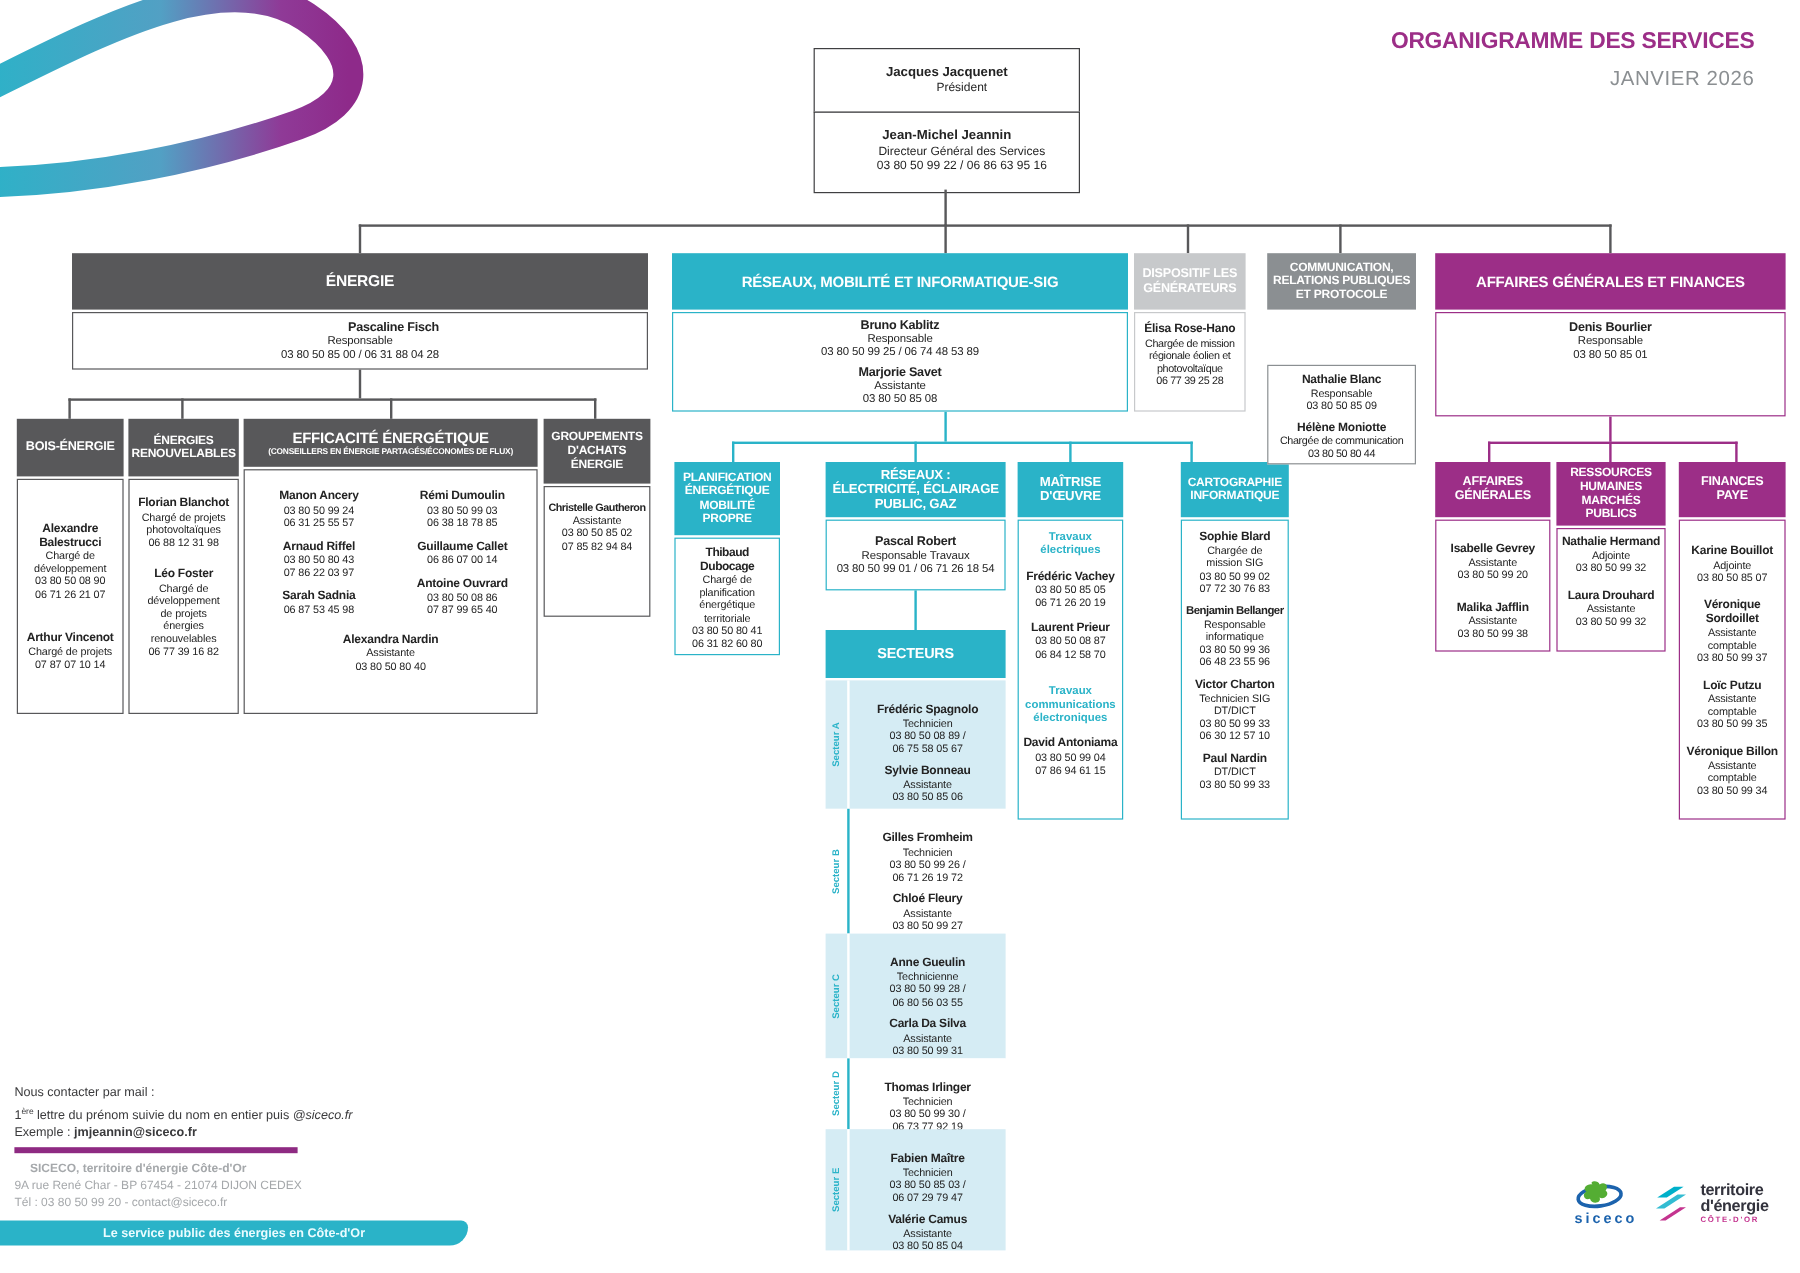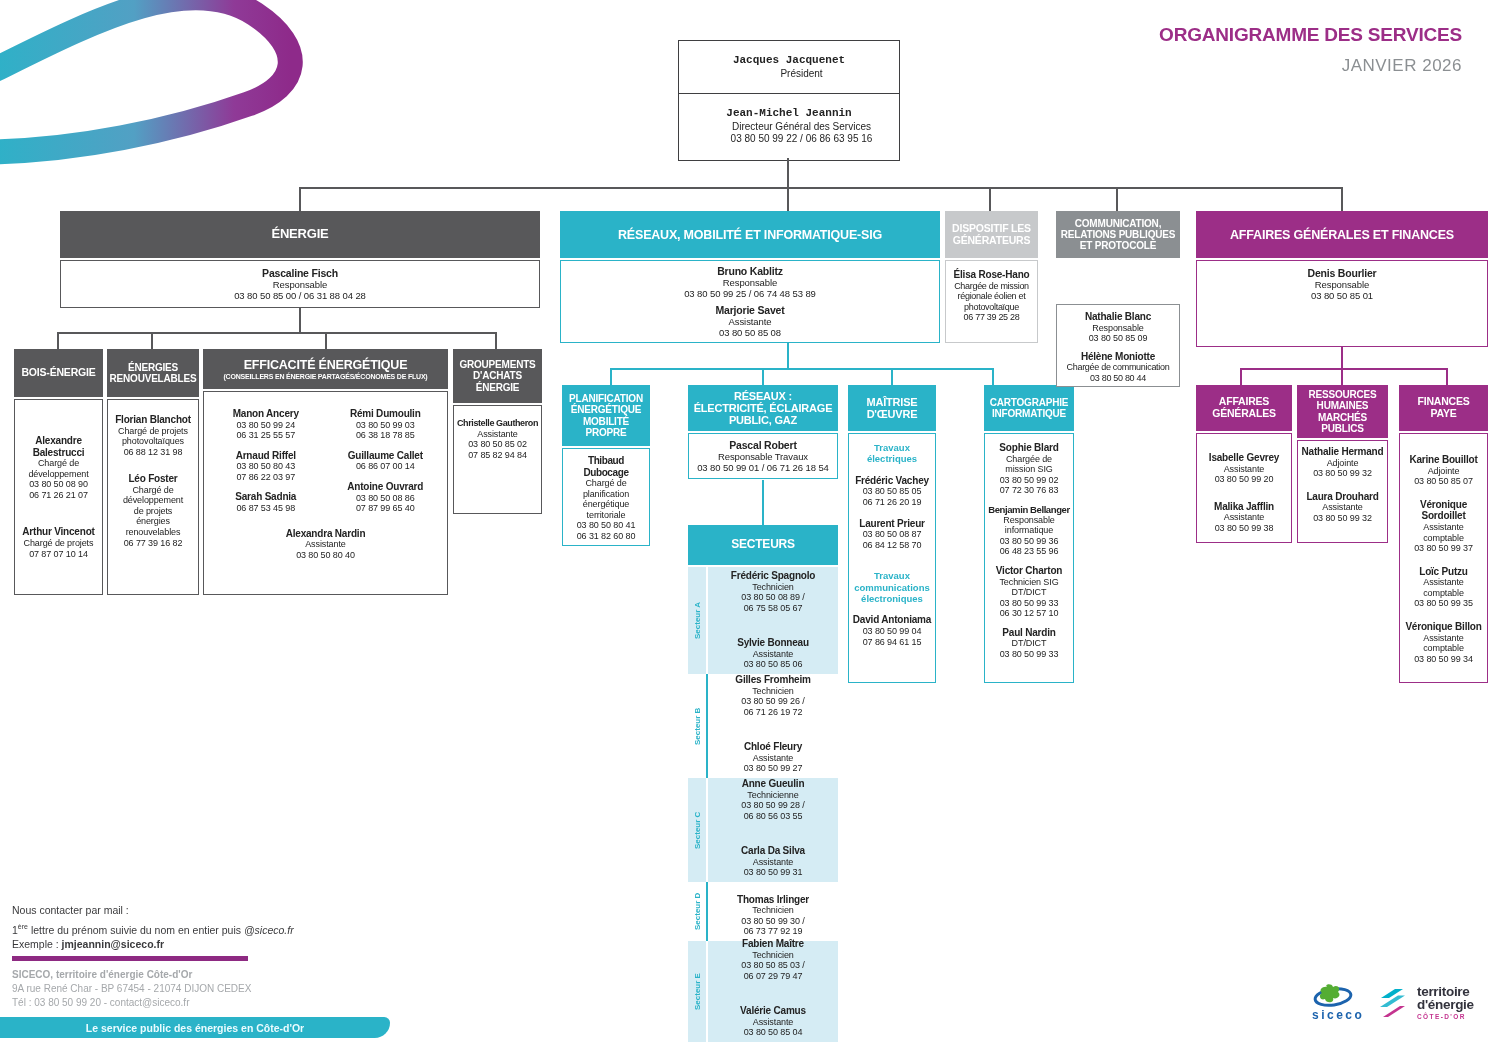--- a/index.html
+++ b/index.html
@@ -25,43 +25,43 @@
   .ln{position:absolute;background:#58585a;}
   .ln-teal{background:#2ab3c8;} .ln-purple{background:#9c2e87;}
   
   .page-title{position:absolute;right:38px;top:24px;font-size:19px;font-weight:bold;color:#9c2e87;letter-spacing:-0.2px;}
   .page-subtitle{position:absolute;right:38px;top:56px;font-size:17px;color:#8b8f92;letter-spacing:0.5px;}
   
   .dir-box{position:absolute;left:678px;top:40px;width:222px;}
   .dir-cell{border:1.5px solid #3f3f41;background:#fff;display:flex;flex-direction:column;
             align-items:center;justify-content:center;text-align:center;line-height:1.25;}
   .dir-cell.c2{margin-top:-1.5px;}
-  .dname{font-weight:bold;font-size:11px;font-family:Liberation Mono, monospace;}
+  .dname{font-weight:bold;font-size:11px;}
   .ddet{font-size:10px;white-space:pre-line;margin-left:25px;}
   
   .two-col{display:flex;width:100%;}
   .two-col > div{flex:1;display:flex;flex-direction:column;gap:9px;}
   
   .grp-label{color:#2ab3c8;font-weight:bold;font-size:9.5px;text-align:center;white-space:pre-line;line-height:1.2;}
   
   .sect-rows{display:flex;flex-direction:column;}
   .srow{display:flex;background:#fff;}
   .srow.shaded{background:#d5ecf4;}
   .slabel{width:18px;display:flex;align-items:center;justify-content:center;
           writing-mode:vertical-rl;transform:rotate(180deg);
           font-size:8px;font-weight:bold;color:#2ab3c8;}
-  .scontent{flex:1;display:flex;flex-direction:column;align-items:center;justify-content:flex-end;
-            gap:24px;border-left:2px solid #2ab3c8;padding:4px 0;}
+  .scontent{flex:1;display:flex;flex-direction:column;align-items:center;justify-content:flex-start;
+            gap:8px;border-left:2px solid #2ab3c8;padding:19px 0;}
   .srow.shaded .scontent{border-left-color:#ffffff;}
   
   .f-contact{position:absolute;left:12px;top:903px;font-size:10.5px;color:#3a3a3c;line-height:1.35;}
   .f-contact sup{font-size:7px;}
   .f-bar{position:absolute;left:12px;top:956px;width:236px;height:5px;background:#8e2a82;}
   .f-org{position:absolute;left:12px;top:968px;font-size:10px;color:#a5a8ab;line-height:1.4;}
-  .f-org .b{font-weight:bold;}
+  .f-org .b{font-weight:bold;margin-left:13px;}
   .f-banner{position:absolute;left:0;top:1017px;width:390px;height:21px;background:#2ab3c8;
             border-radius:0 6px 16px 0;display:flex;align-items:center;justify-content:center;
             color:#eafcff;font-size:10.5px;font-weight:bold;}
   
   .logo-wrap{position:absolute;display:flex;align-items:center;gap:12px;}
   .te-text{line-height:0.95;}
   .te-main{font-size:13.5px;color:#33333d;font-weight:bold;letter-spacing:-0.3px;}
   .te-sub{font-size:6.5px;color:#c4348f;font-weight:bold;letter-spacing:1.4px;margin-top:2px;}
   .italic{font-style:italic;}
   .bold{font-weight:bold;}
@@ -124,21 +124,21 @@
   <div class="ln ln-purple" style="left:1341px;top:347px;width:2px;height:21px;"></div>
   <div class="ln ln-purple" style="left:1240px;top:368px;width:208px;height:2px;"></div>
   <div class="ln ln-purple" style="left:1240px;top:368px;width:2px;height:17px;"></div>
   <div class="ln ln-purple" style="left:1341px;top:368px;width:2px;height:17px;"></div>
   <div class="ln ln-purple" style="left:1446px;top:368px;width:2px;height:17px;"></div>
 
   <div class="box t-dark" style="left:60px;top:211px;width:480px;">
     <div class="bh" style="height:47px;font-size:13px;">ÉNERGIE</div>
     <div class="bb center-v" style="height:48px;">
       <div class="person">
-        <div class="pname" style="font-size:10.5px;">Pascaline Fisch</div>
+        <div class="pname" style="font-size:10.5px;text-align:right;">Pascaline Fisch</div>
         <div class="pdet" style="font-size:9.5px;">Responsable
 03 80 50 85 00 / 06 31 88 04 28</div>
       </div>
     </div>
   </div>
 
   <div class="box t-dark" style="left:14px;top:349px;width:89px;">
     <div class="bh" style="height:48px;font-size:10.5px;">BOIS-ÉNERGIE</div>
     <div class="bb center-v" style="height:196px;gap:26px;">
       <div class="person">
@@ -272,21 +272,21 @@
 03 80 50 80 41
 06 31 82 60 80</div>
       </div>
     </div>
   </div>
 
   <div class="box t-teal" style="left:688px;top:385px;width:150px;">
     <div class="bh" style="height:46px;font-size:11px;">RÉSEAUX :
 ÉLECTRICITÉ, ÉCLAIRAGE
 PUBLIC, GAZ</div>
-    <div class="bb center-v" style="height:46px;">
+    <div class="bb center-v" style="height:59px;">
       <div class="person">
         <div class="pname" style="font-size:10.5px;">Pascal Robert</div>
         <div class="pdet" style="font-size:9.5px;">Responsable Travaux
 03 80 50 99 01 / 06 71 26 18 54</div>
       </div>
     </div>
   </div>
 
   <div class="box t-teal" style="left:848px;top:385px;width:88px;">
     <div class="bh" style="height:46px;font-size:11px;">MAÎTRISE

